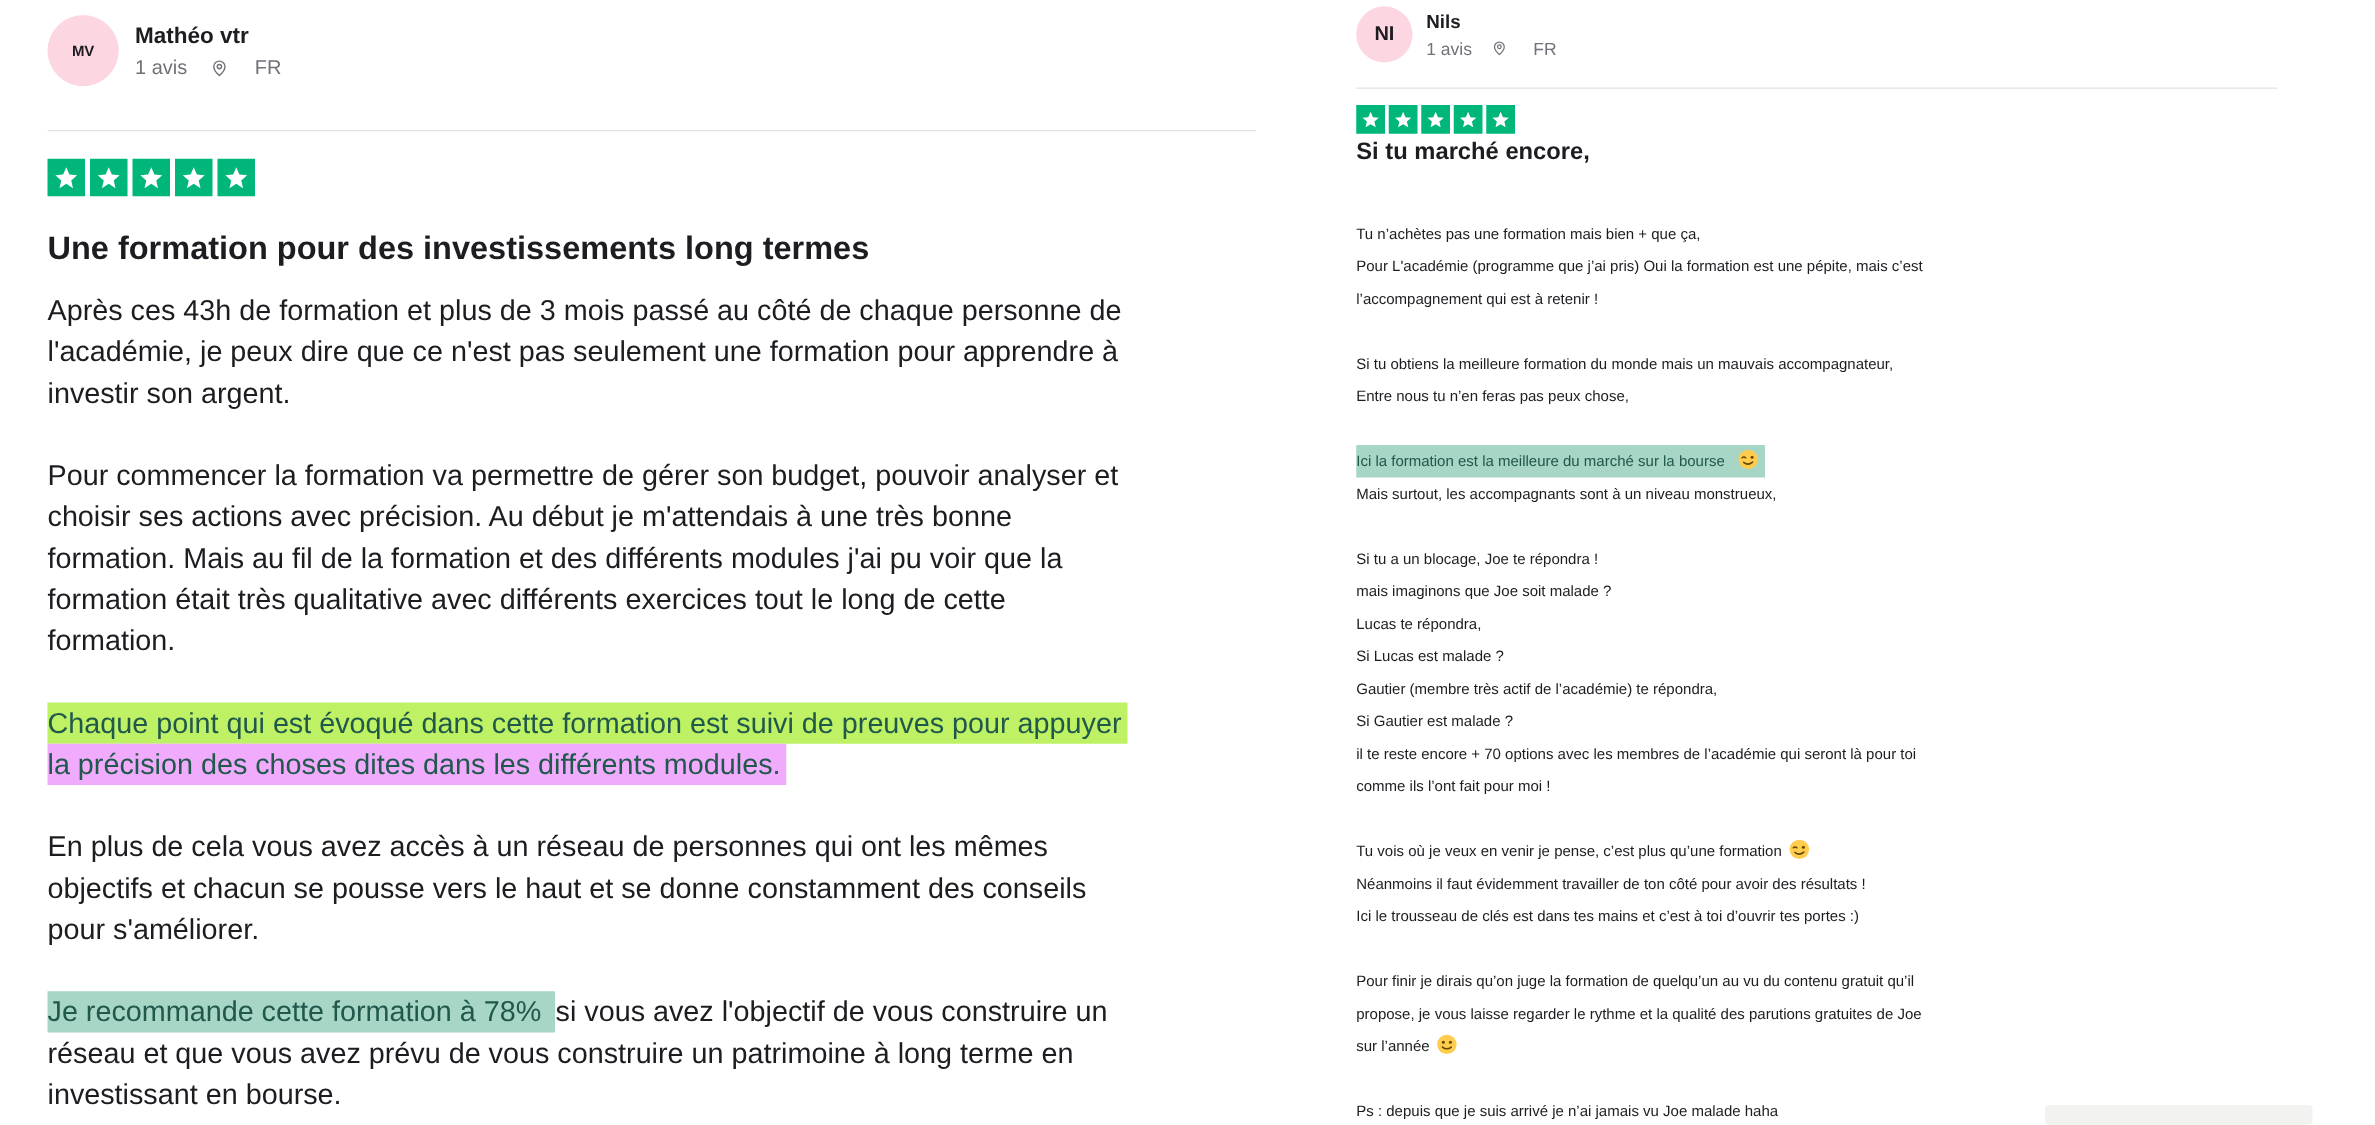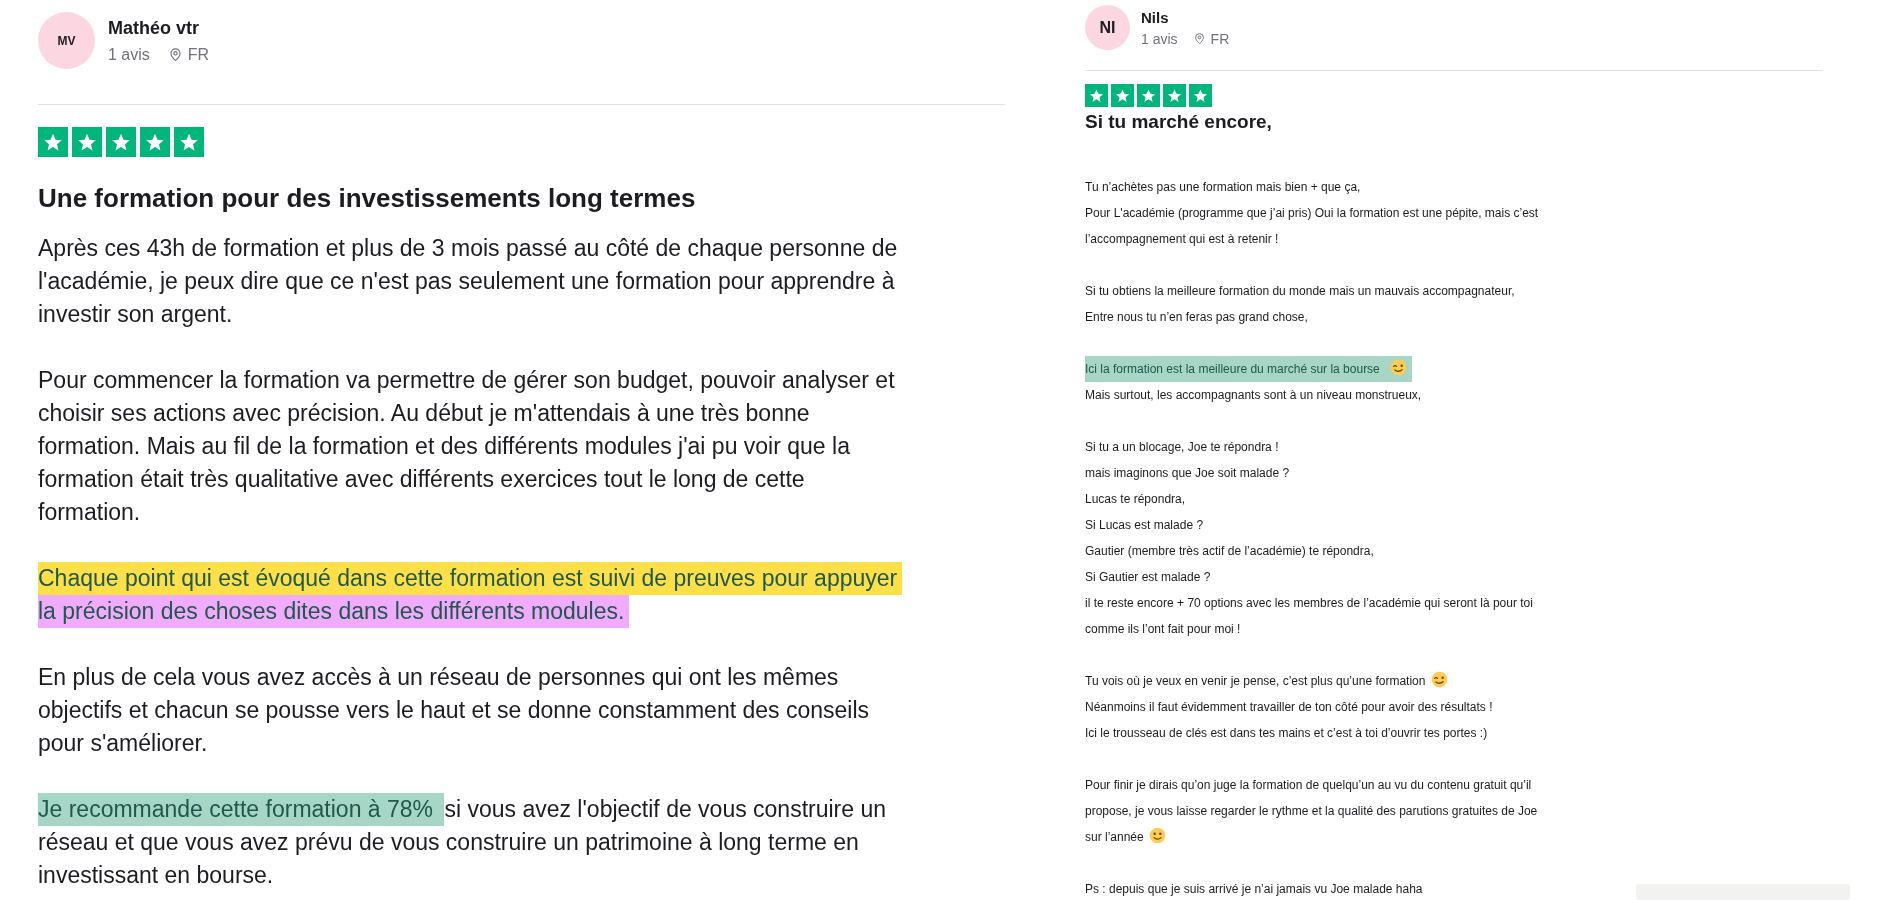--- a/index.html
+++ b/index.html
@@ -18,21 +18,21 @@
   .col-right .avatar{width:45px;height:45px;font-size:16px;}
   .id-block{display:flex;flex-direction:column;}
   .col-left .id-block{gap:7px;}
   .col-right .id-block{gap:5px;}
   .name{font-weight:700;}
   .col-left .name{font-size:18px;}
   .col-right .name{font-size:15px;}
   .meta{display:flex;align-items:flex-end;color:#71717a;}
   .col-left .meta{gap:18px;font-size:16px;}
   .col-right .meta{gap:15px;font-size:14px;}
-  .loc{display:flex;align-items:center;gap:5px;}
+  .loc{display:flex;align-items:center;gap:21px;}
 
   .divider{position:absolute;left:0;height:1px;}
   .col-left .divider{top:104px;width:967px;}
   .col-right .divider{top:70px;width:737px;}
 
   .stars{position:absolute;display:flex;}
   .col-left .stars{top:127px;gap:4px;}
   .col-right .stars{top:84px;gap:3px;}
   .star-cell{display:flex;align-items:center;justify-content:center;}
   .col-left .star-cell{width:30px;height:30px;}
@@ -109,21 +109,21 @@
         <div class="line"><span>Après ces 43h de formation et plus de 3 mois passé au côté de chaque personne de</span></div>
         <div class="line"><span>l'académie, je peux dire que ce n'est pas seulement une formation pour apprendre à</span></div>
         <div class="line"><span>investir son argent.</span></div>
         <div class="line"></div>
         <div class="line"><span>Pour commencer la formation va permettre de gérer son budget, pouvoir analyser et</span></div>
         <div class="line"><span>choisir ses actions avec précision. Au début je m'attendais à une très bonne</span></div>
         <div class="line"><span>formation. Mais au fil de la formation et des différents modules j'ai pu voir que la</span></div>
         <div class="line"><span>formation était très qualitative avec différents exercices tout le long de cette</span></div>
         <div class="line"><span>formation.</span></div>
         <div class="line"></div>
-        <div class="line"><span class="hl" style="background: #fde047; color: rgb(32, 88, 76);">Chaque point qui est évoqué dans cette formation est suivi de preuves pour appuyer</span></div>
+        <div class="line"><span class="hl" style="background: #bef264; color: rgb(32, 88, 76);">Chaque point qui est évoqué dans cette formation est suivi de preuves pour appuyer</span></div>
         <div class="line"><span class="hl" style="background: #f0abfc; color: rgb(32, 88, 76);">la précision des choses dites dans les différents modules.</span></div>
         <div class="line"></div>
         <div class="line"><span>En plus de cela vous avez accès à un réseau de personnes qui ont les mêmes</span></div>
         <div class="line"><span>objectifs et chacun se pousse vers le haut et se donne constamment des conseils</span></div>
         <div class="line"><span>pour s'améliorer.</span></div>
         <div class="line"></div>
         <div class="line"><span class="hl" style="background: rgb(167, 214, 198); color: rgb(32, 88, 76);">Je recommande cette formation à 78% </span><span>si vous avez l'objectif de vous construire un</span></div>
         <div class="line"><span>réseau et que vous avez prévu de vous construire un patrimoine à long terme en</span></div>
         <div class="line"><span>investissant en bourse.</span></div>
       </div>
@@ -174,21 +174,21 @@
           </svg>
         </div>
       </div>
     <h2 class="title">Si tu marché encore,</h2>
     <div class="body">
         <div class="line"><span>Tu n’achètes pas une formation mais bien + que ça,</span></div>
         <div class="line"><span>Pour L'académie (programme que j’ai pris) Oui la formation est une pépite, mais c’est</span></div>
         <div class="line"><span>l’accompagnement qui est à retenir !</span></div>
         <div class="line"></div>
         <div class="line"><span>Si tu obtiens la meilleure formation du monde mais un mauvais accompagnateur,</span></div>
-        <div class="line"><span>Entre nous tu n’en feras pas grand chose,</span></div>
+        <div class="line"><span>Entre nous tu n’en feras pas peux chose,</span></div>
         <div class="line"></div>
         <div class="line"><span class="hl" style="background: rgb(167, 214, 198); color: rgb(32, 88, 76);">Ici la formation est la meilleure du marché sur la bourse </span><span class="hl" style="background: rgb(167, 214, 198);"><svg width="17" height="17" viewBox="0 0 24 24" class="emoji">
               <circle cx="12" cy="12" r="11" fill="#FFCC4D"></circle>
               <path d="M5.2 10.2 Q7.2 8.4 9.2 10.2" stroke="#664500" stroke-width="1.8" fill="none" stroke-linecap="round"></path>
               <circle cx="16.5" cy="9.6" r="1.7" fill="#664500"></circle>
               <path d="M7 15.4 Q12 19.4 17 15.1" stroke="#664500" stroke-width="1.8" fill="none" stroke-linecap="round"></path>
             </svg></span></div>
         <div class="line"><span>Mais surtout, les accompagnants sont à un niveau monstrueux,</span></div>
         <div class="line"></div>
         <div class="line"><span>Si tu a un blocage, Joe te répondra !</span></div>

